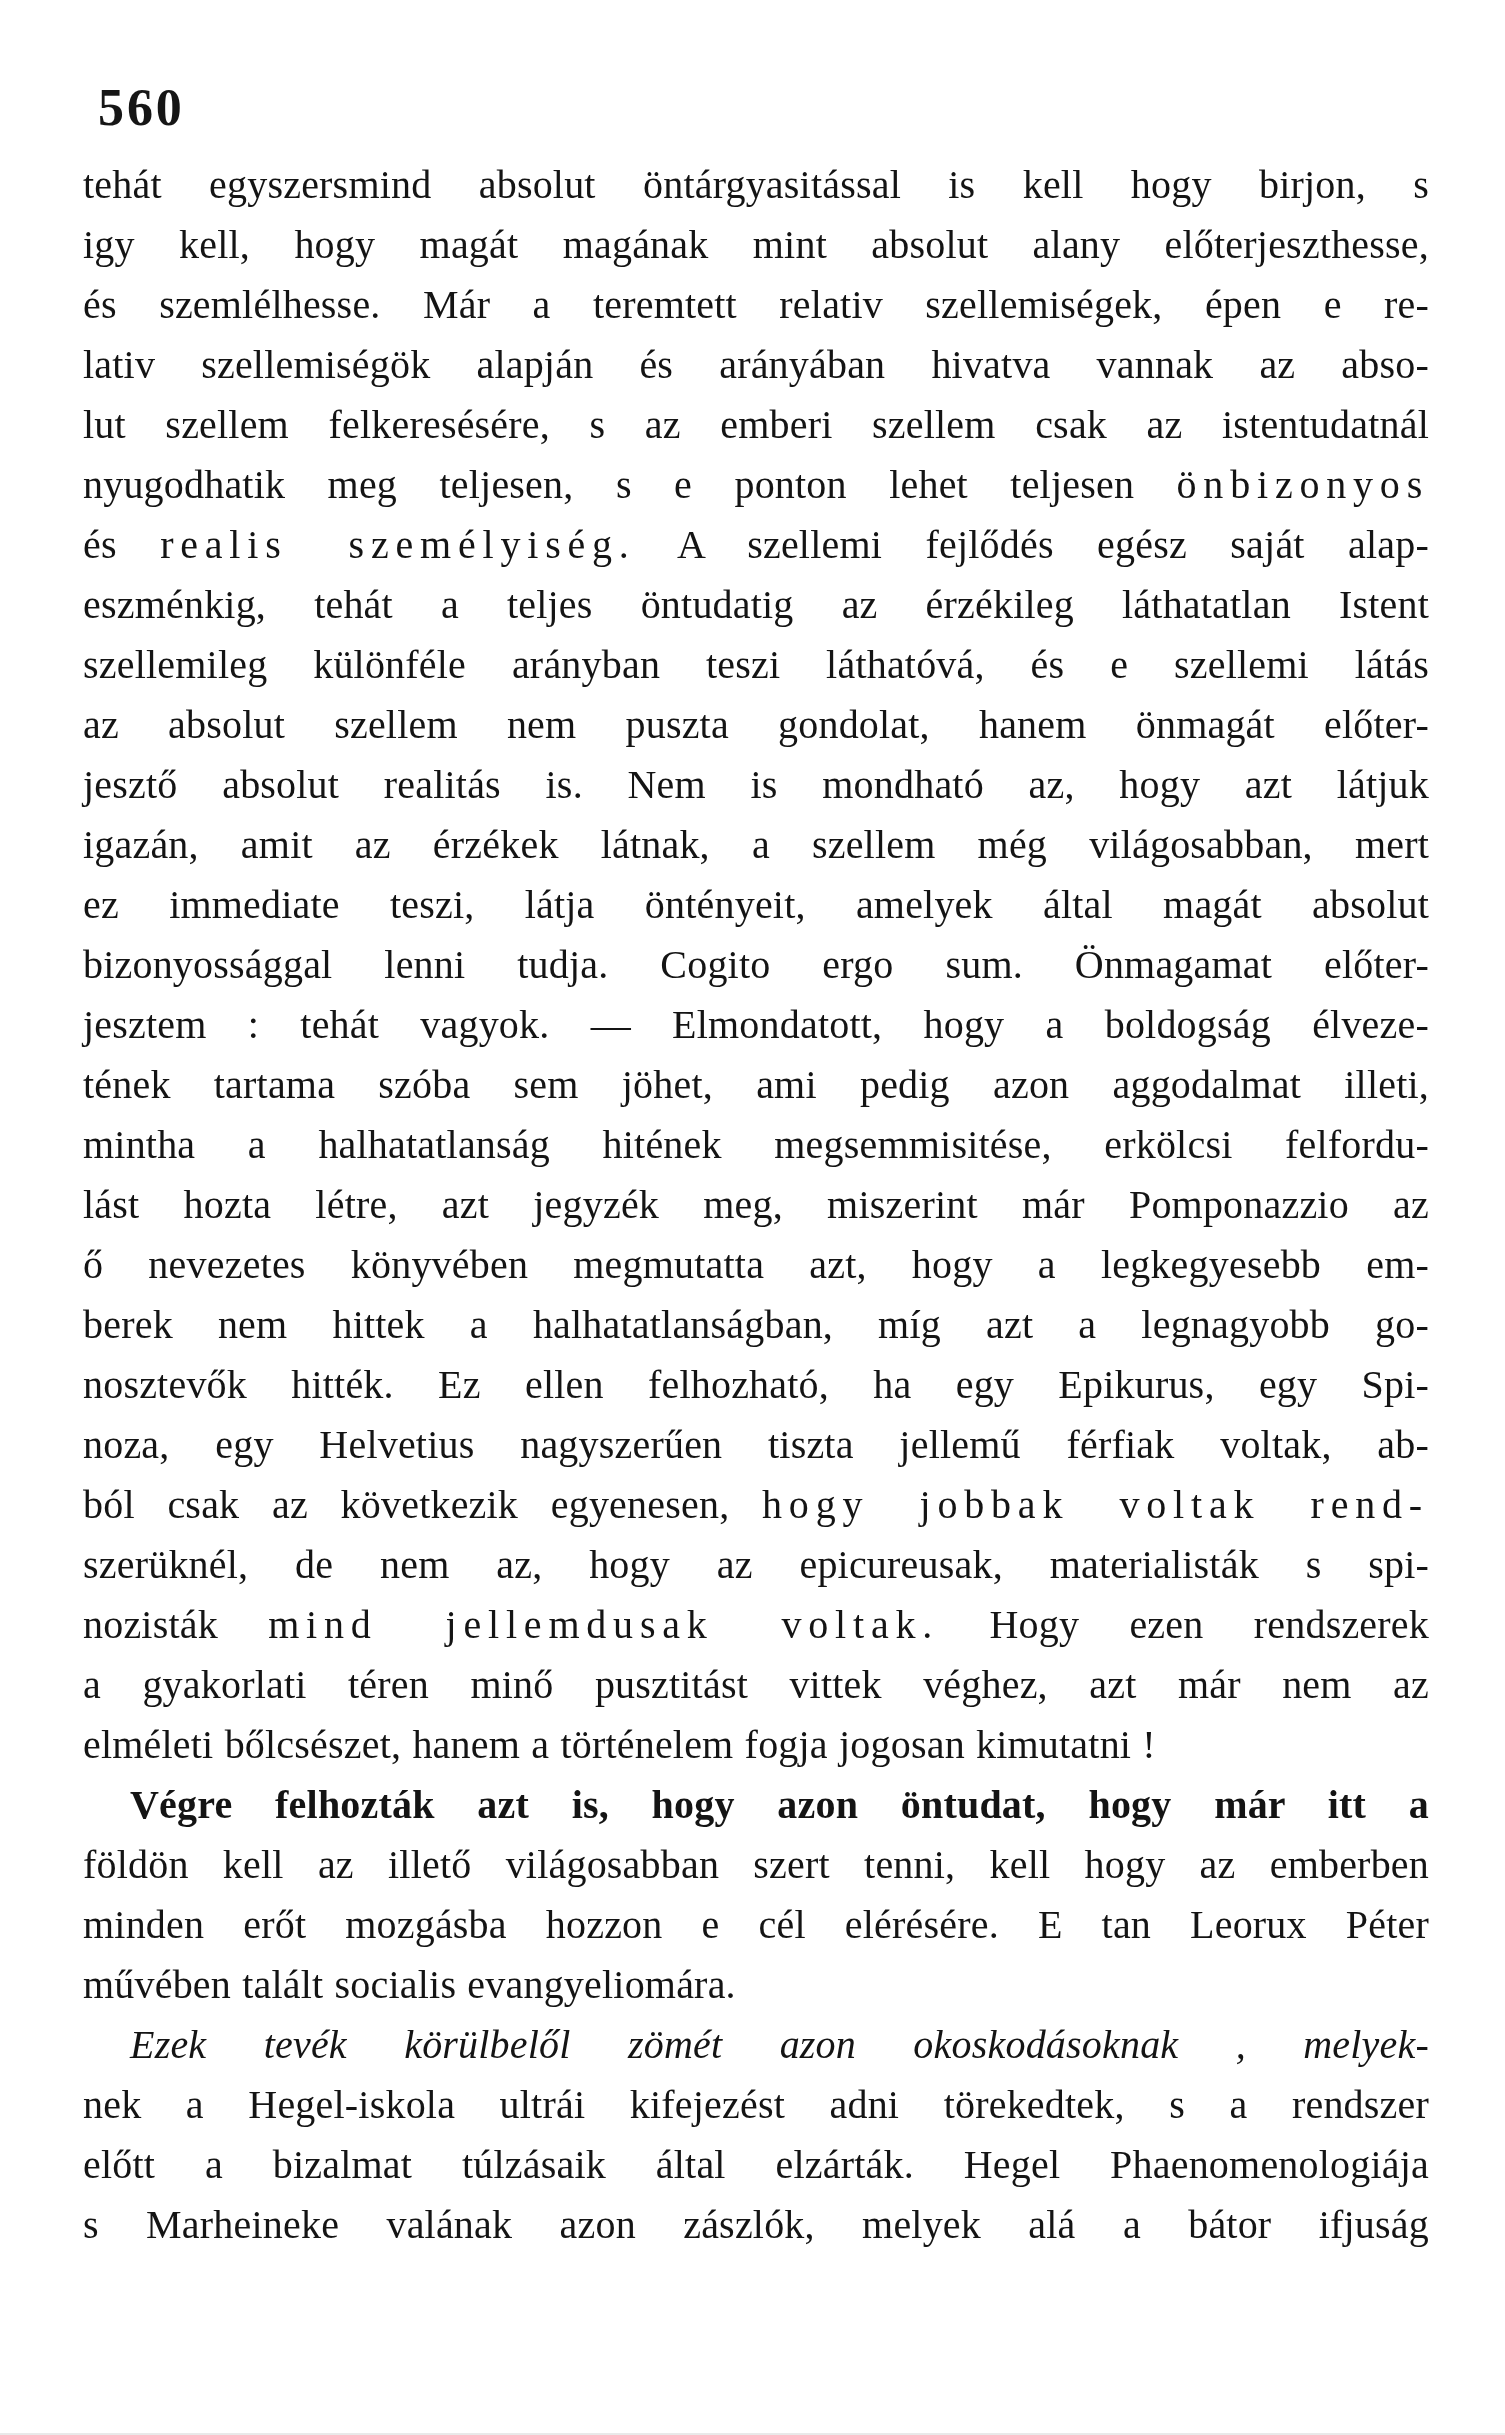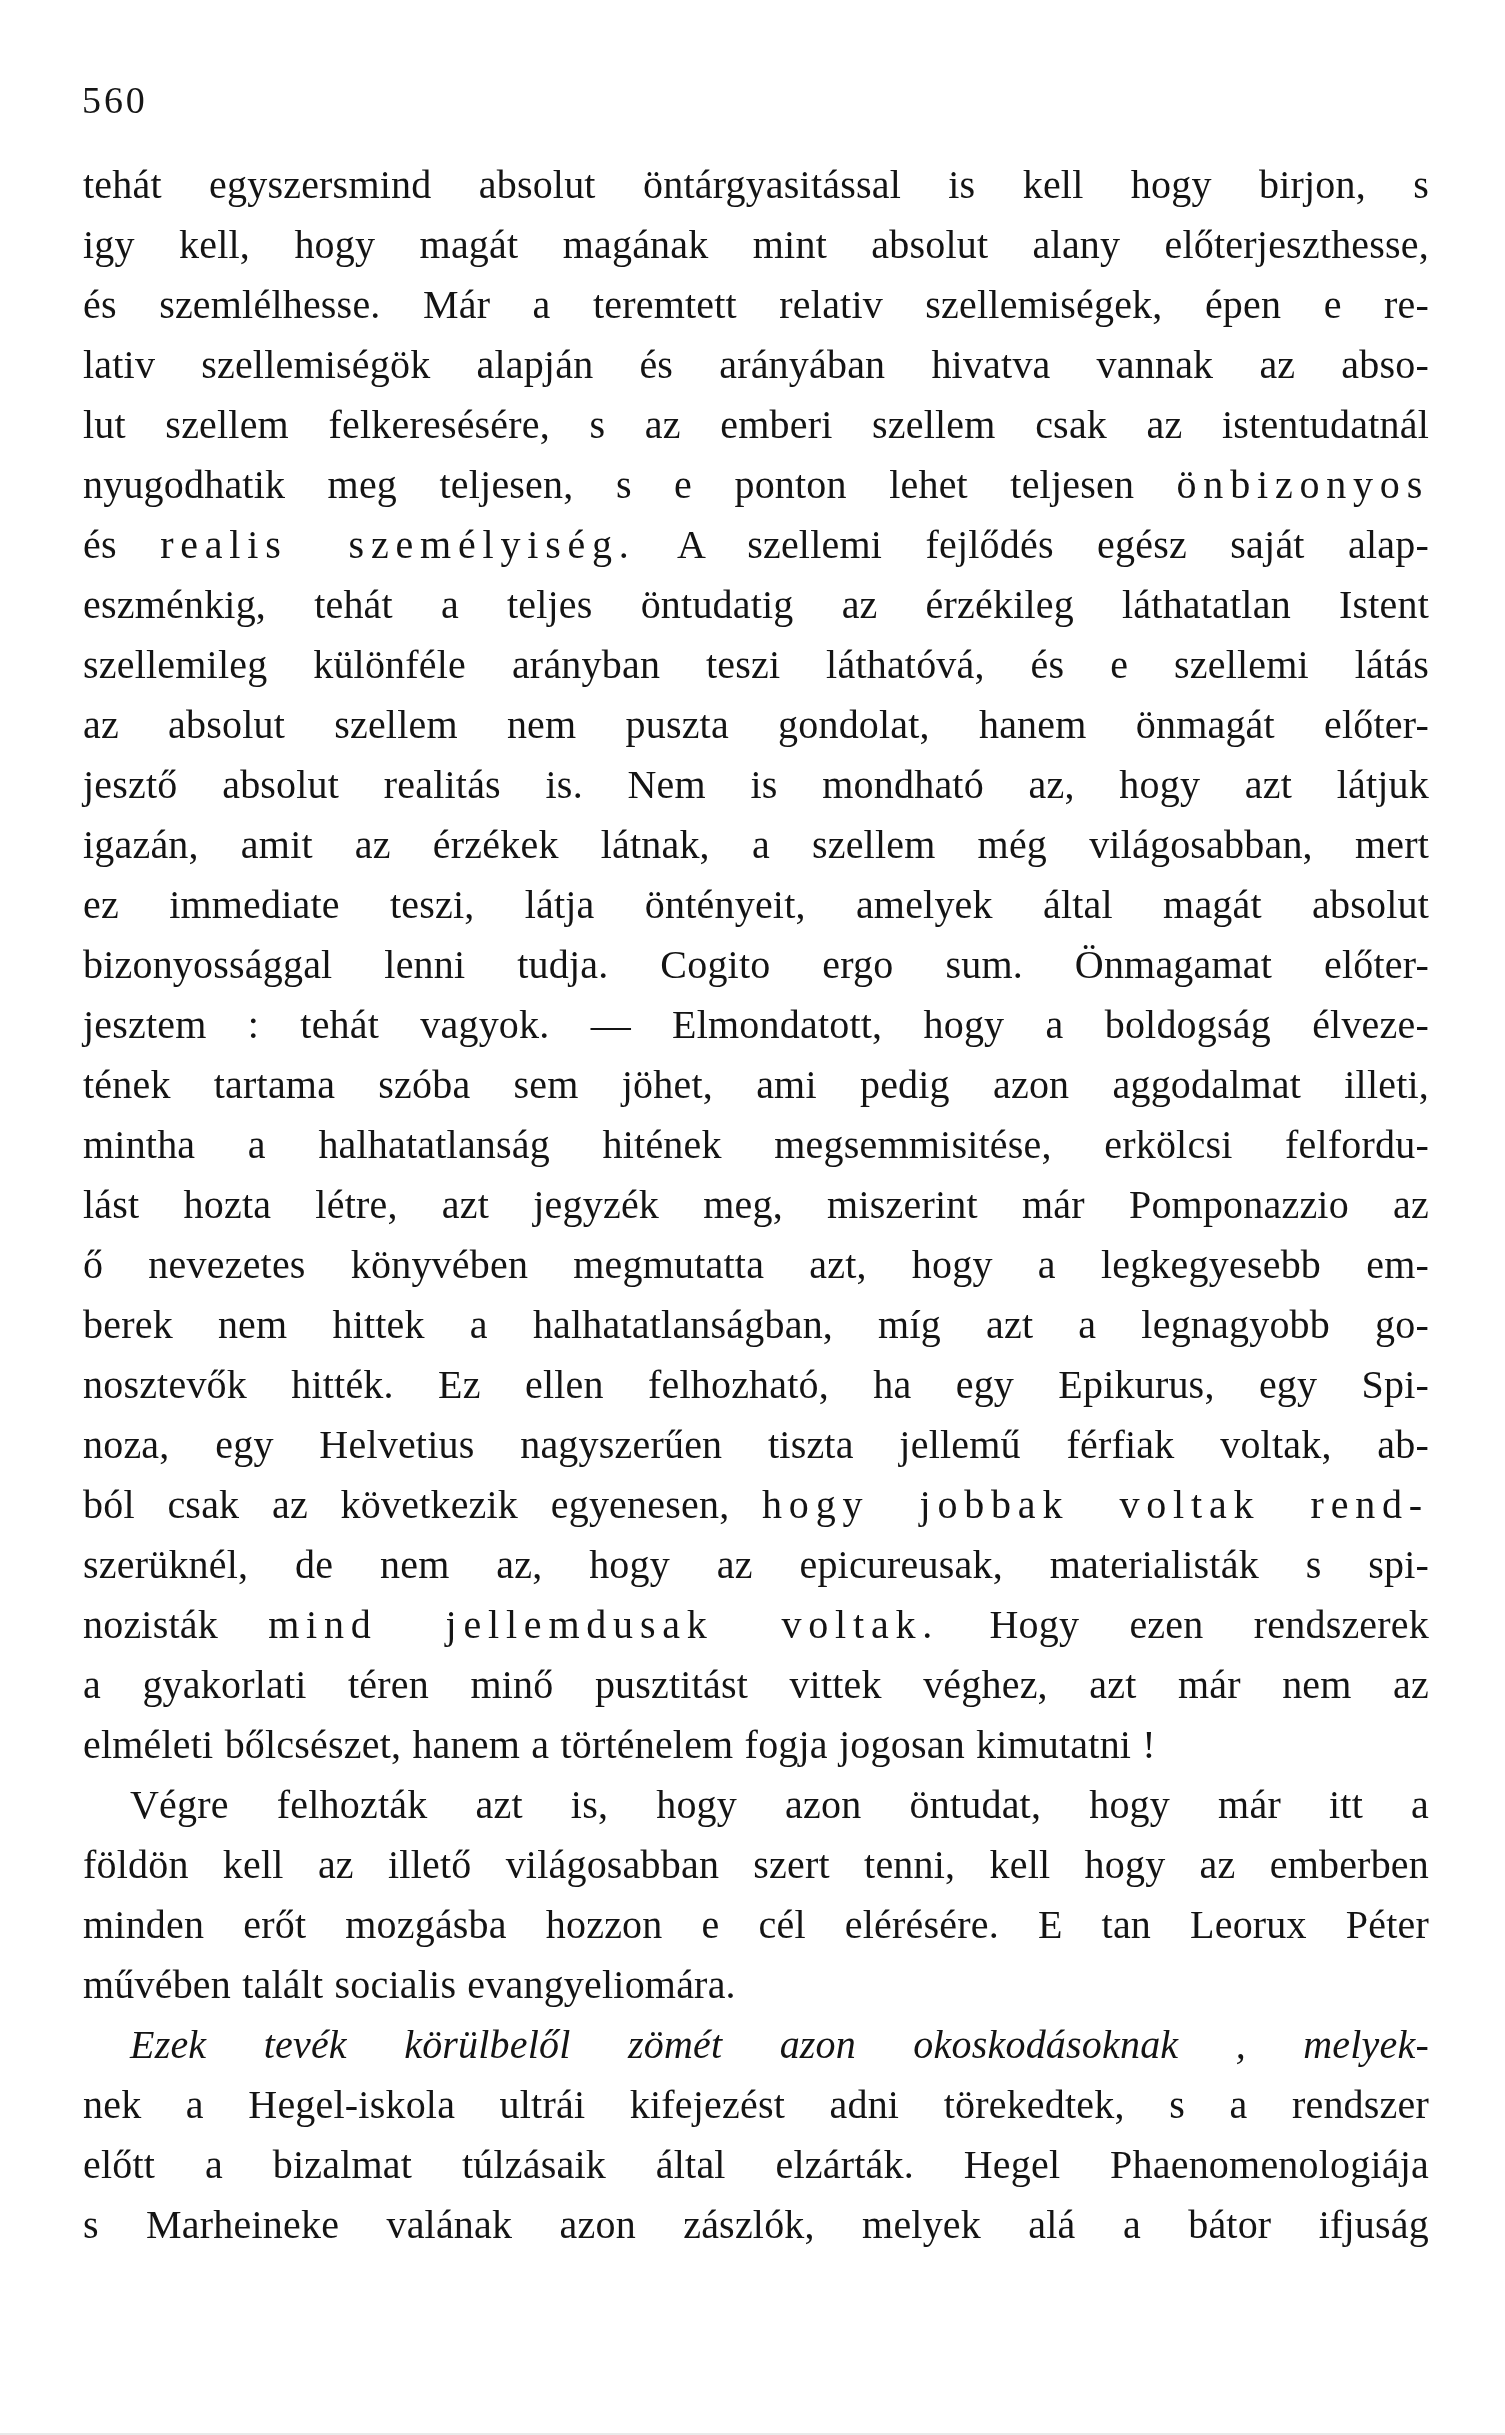--- a/index.html
+++ b/index.html
@@ -13,25 +13,25 @@
     height: 2435px;
     background: #ffffff;
     overflow: hidden;
     font-family: "Liberation Serif", "DejaVu Serif", serif;
     color: #141414;
     box-sizing: border-box;
     border-bottom: 2px solid #e9e9e9;
   }
   .page-number {
     position: absolute;
-    left: 82px;
+    left: 98px;
     top: 78px;
-    font-size: 38px;
+    font-size: 52px;
     letter-spacing: 2.9px;
-    font-weight: normal;
+    font-weight: bold;
     color: #161616;
   }
   .text-block {
     position: absolute;
     left: 83px;
     top: 155px;
     width: 1346px;
   }
   .line {
     font-size: 40px;
@@ -78,21 +78,21 @@
       <div class="line"><span>lást hozta létre, azt jegyzék meg, miszerint már Pomponazzio az</span></div>
       <div class="line"><span>ő nevezetes könyvében megmutatta azt, hogy a legkegyesebb em-</span></div>
       <div class="line"><span>berek nem hittek a halhatatlanságban, míg azt a legnagyobb go-</span></div>
       <div class="line"><span>nosztevők hitték. Ez ellen felhozható, ha egy Epikurus, egy Spi-</span></div>
       <div class="line"><span>noza, egy Helvetius nagyszerűen tiszta jellemű férfiak voltak, ab-</span></div>
       <div class="line"><span>ból csak az következik egyenesen, </span><span class="sp">hogy jobbak voltak rend-</span></div>
       <div class="line"><span>szerüknél, de nem az, hogy az epicureusak, materialisták s spi-</span></div>
       <div class="line"><span>nozisták </span><span class="sp">mind jellemdusak voltak.</span><span> Hogy ezen rendszerek</span></div>
       <div class="line"><span>a gyakorlati téren minő pusztitást vittek véghez, azt már nem az</span></div>
       <div class="line endline"><span>elméleti bőlcsészet, hanem a történelem fogja jogosan kimutatni !</span></div>
-      <div class="line" style="padding-left: 47px;"><span>Végre felhozták azt is, hogy azon öntudat, hogy már itt a</span></div>
+      <div class="line" style="padding-left: 47px; font-weight: bold;"><span>Végre felhozták azt is, hogy azon öntudat, hogy már itt a</span></div>
       <div class="line"><span>földön kell az illető világosabban szert tenni, kell hogy az emberben</span></div>
       <div class="line"><span>minden erőt mozgásba hozzon e cél elérésére. E tan Leorux Péter</span></div>
       <div class="line endline"><span>művében talált socialis evangyeliomára.</span></div>
       <div class="line" style="padding-left: 47px; font-style: italic;"><span>Ezek tevék körülbelől zömét azon okoskodásoknak , melyek-</span></div>
       <div class="line"><span>nek a Hegel-iskola ultrái kifejezést adni törekedtek, s a rendszer</span></div>
       <div class="line"><span>előtt a bizalmat túlzásaik által elzárták. Hegel Phaenomenologiája</span></div>
       <div class="line"><span>s Marheineke valának azon zászlók, melyek alá a bátor ifjuság</span></div>
     </div>
 </div>
 

